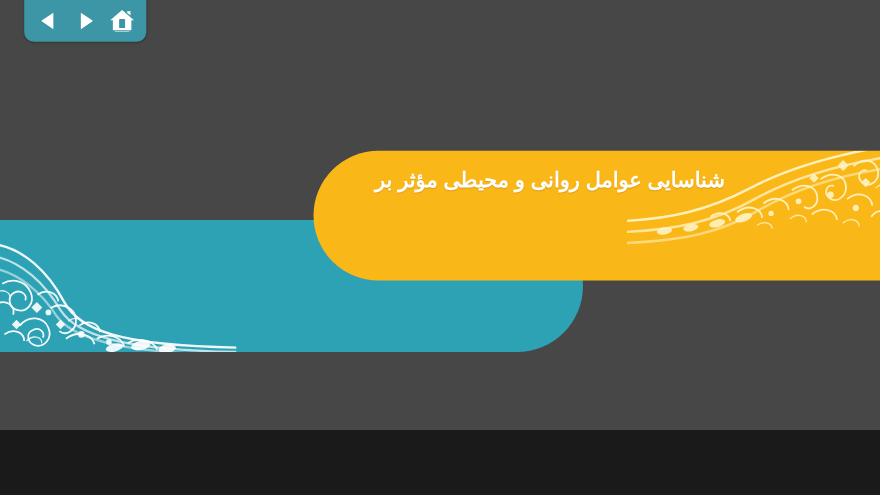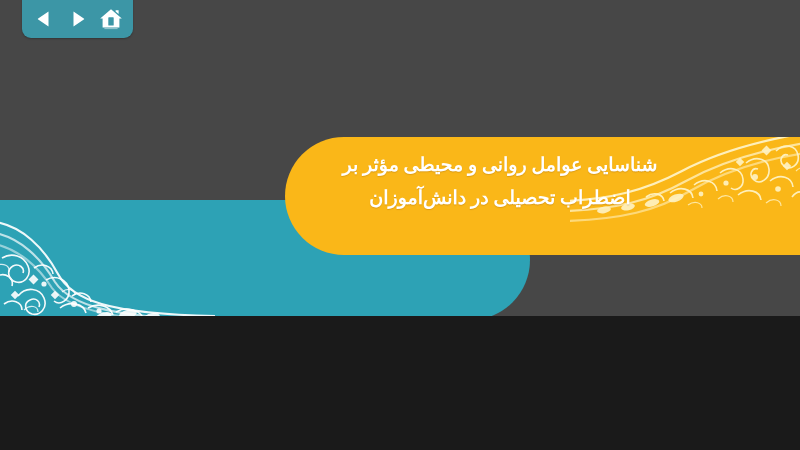--- a/index.html
+++ b/index.html
@@ -4,24 +4,24 @@
 <title>Presentation Slide</title>
 <style>
   html, body {
     margin: 0;
     padding: 0;
     background: #1a1a1a;
   }
   #slide {
     position: relative;
     width: 800px;
-    height: 316px;
+    height: 391px;
     overflow: hidden;
     background: #474747;
-    font-family: Liberation Serif, serif;
+    font-family: Liberation Sans, sans-serif;
   }
 
   
   #navbar {
     position: absolute;
     left: 22px;
     top: -14px;
     width: 111px;
     height: 52px;
     background: #3C96A6;
@@ -216,16 +216,15 @@
         <path d="M226 34 C 232 28, 239 30, 239 36"></path>
         <path d="M148 62 C 155 56, 163 59, 163 65"></path>
         <path d="M118 68 C 125 63, 132 66, 132 71"></path>
         <path d="M196 66 C 203 60, 211 63, 211 69"></path>
       </g>
     </svg>
   </div>
 
   <div id="title-block">
     <div class="title-line">شناسایی عوامل روانی و محیطی مؤثر بر</div>
-    <div class="title-line">اضطراب تحصیلی در دانش‌آموزان</div>
   </div>
 
 </div>
 
 </body></html>

